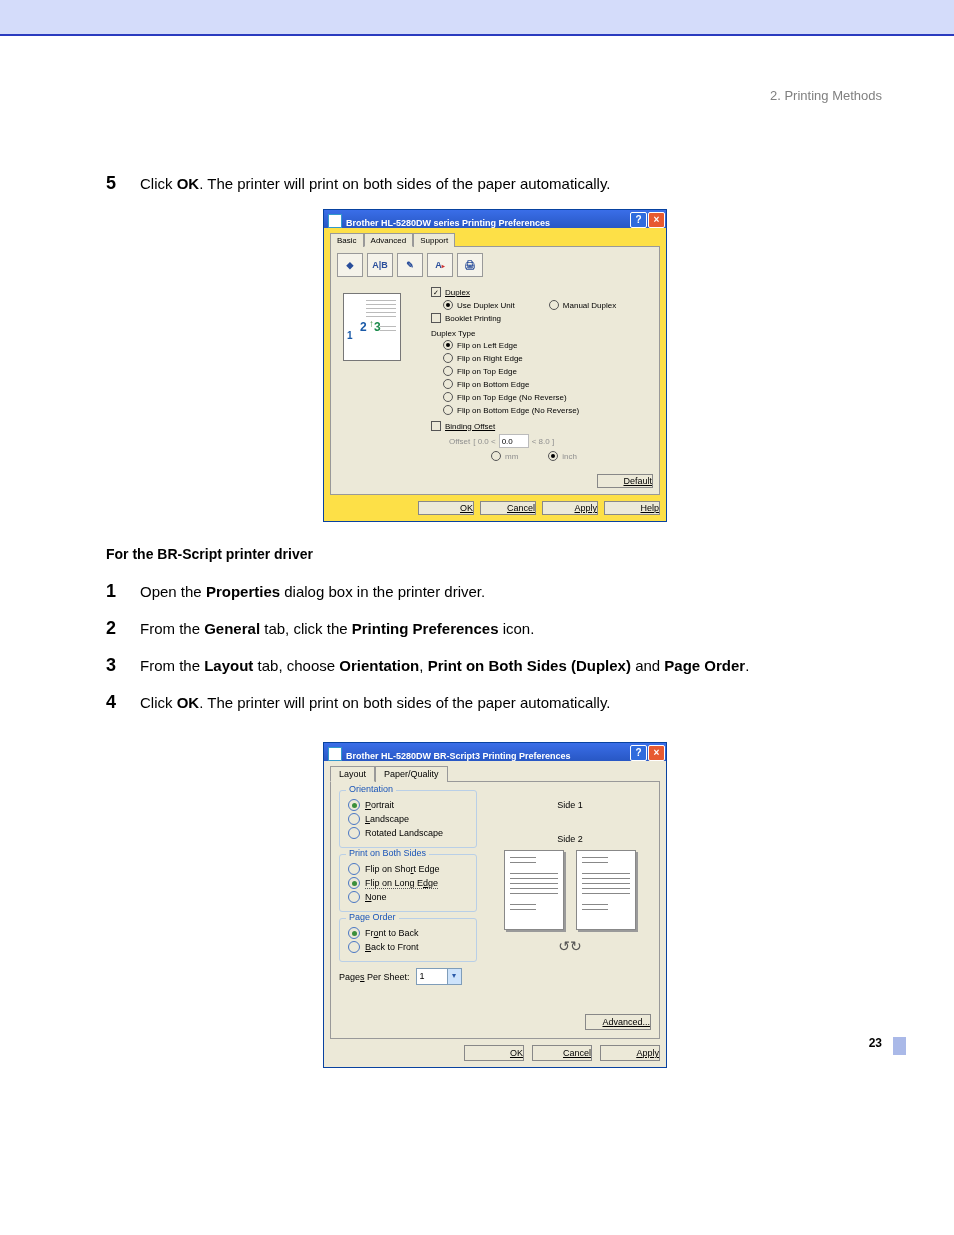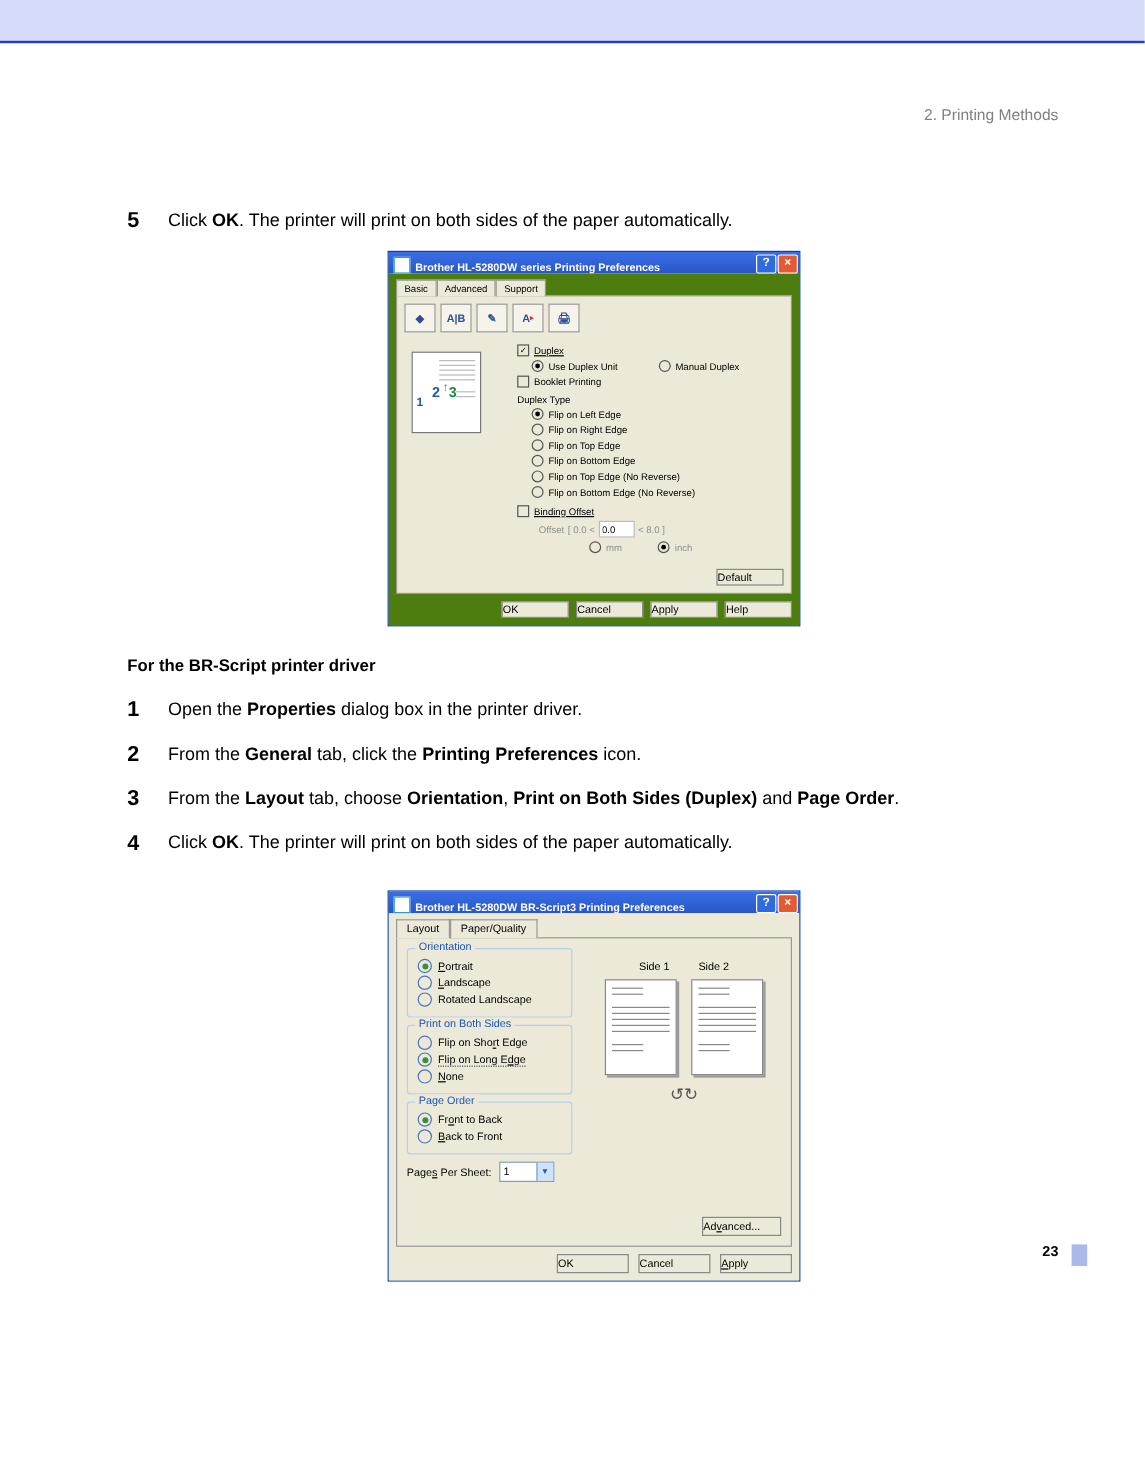--- a/index.html
+++ b/index.html
@@ -15,21 +15,21 @@
   .shot{display:inline-block;text-align:left;}
 
   
   .dlg1{width:342px;font-size:8px;font-family:Tahoma,Arial,sans-serif;border:1px solid #0842a0;}
   .tbar{background:linear-gradient(to bottom,#3a6ee8,#2857c4);height:18px;display:flex;align-items:flex-end;color:#fff;font-size:9px;font-weight:bold;}
   .tbar .ticon{width:12px;height:12px;background:#fff;margin:0 4px;border:1px solid #39c;}
   .tbar .ttxt{flex:1;}
   .tbar .tbtn{width:15px;height:14px;margin-right:1px;font-size:10px;font-weight:bold;text-align:center;line-height:13px;border:1px solid #fff;border-radius:2px;}
   .tbar .help{background:#2f6bdd;color:#fff;}
   .tbar .close{background:#e75a31;color:#fff;}
-  .dbody1{background:#4d7c0f;padding:4px 6px 6px 6px;}
+  .dbody1{background:#fde047;padding:4px 6px 6px 6px;}
   .tabs1{display:flex;font-size:8px;}
   .tabs1 .tab{padding:2px 6px 1px 6px;background:#ece9d8;border:1px solid #999;border-bottom:none;margin-right:0;position:relative;top:1px;}
   .tabs1 .tab.active{background:#ece9d8;border-bottom:1px solid #ece9d8;z-index:2;}
   .tabpanel1{border:1px solid #999;padding:6px;background:#ece9d8;}
   .iconrow{display:flex;gap:4px;}
   .iconrow .ib{width:24px;height:22px;border:1px solid #999;background:#f5f3ea;display:flex;align-items:center;justify-content:center;font-size:9px;font-weight:bold;color:#2a4e9b;}
   .mainrow1{display:flex;margin-top:10px;gap:18px;}
   .preview1{width:76px;padding-top:6px;}
   .pvbox{width:56px;height:66px;border:1px solid #777;background:#fff;position:relative;margin-left:6px;}
   .pvbox .ln{position:absolute;height:1px;background:#bbb;right:4px;}
@@ -38,21 +38,21 @@
   .chk{width:8px;height:8px;border:1px solid #555;margin-right:4px;flex-shrink:0;display:inline-flex;align-items:center;justify-content:center;font-size:7px;line-height:7px;}
   .chk.on::after{content:"✓";color:#000;}
   .rdo{width:8px;height:8px;border:1px solid #555;border-radius:50%;margin-right:4px;flex-shrink:0;display:inline-flex;align-items:center;justify-content:center;}
   .rdo.on::after{content:"";width:4px;height:4px;background:#000;border-radius:50%;}
   .indent{margin-left:12px;}
   .grp-lbl{margin:6px 0 2px 0;}
   .disabled{color:#8f8f8f;}
   .offset-row{display:flex;align-items:center;gap:3px;font-size:8px;color:#8f8f8f;margin-left:18px;}
   .offset-row input{width:24px;height:10px;font-size:8px;border:1px solid #bbb;background:#fff;}
   .unit-row{display:flex;gap:30px;margin-left:60px;margin-top:3px;}
-  .btn{font-size:9px;padding:1px 0;border:1px solid #888;background:#ece9d8;text-align:left;}
+  .btn{font-size:9px;padding:1px 0;border:1px solid #888;background:#ece9d8;text-align:right;text-decoration:underline;}
   .defrow{display:flex;justify-content:flex-end;margin-top:10px;}
   .defrow .btn{width:54px;}
   .btnrow{display:flex;justify-content:flex-end;gap:6px;margin-top:6px;}
   .btnrow .btn{width:54px;}
 
   
   .dlg2{width:342px;font-size:9px;font-family:Tahoma,Arial,sans-serif;border:1px solid #0842a0;}
   .dbody2{background:#ece9d8;padding:4px 6px 6px 6px;}
   .tabs2{display:flex;font-size:9px;}
   .tabs2 .tab{padding:2px 8px 2px 8px;background:#ece9d8;border:1px solid #999;border-bottom:none;position:relative;top:1px;}
@@ -64,21 +64,21 @@
   .grp .gtitle{position:absolute;top:-7px;left:6px;background:#ece9d8;padding:0 3px;color:#1a55b8;font-size:9px;}
   .grp .row{display:flex;align-items:center;margin:2px 0;font-size:9px;}
   .rdo2{width:10px;height:10px;border:1px solid #4a77c4;border-radius:50%;margin-right:5px;display:inline-flex;align-items:center;justify-content:center;flex-shrink:0;}
   .rdo2.on::after{content:"";width:5px;height:5px;background:#3b8f3b;border-radius:50%;}
   .u{text-decoration:underline;}
   .ppsrow{display:flex;align-items:center;gap:6px;font-size:9px;margin-top:4px;}
   .combo{display:flex;width:44px;height:15px;border:1px solid #7f9db9;background:#fff;}
   .combo .cval{flex:1;font-size:9px;padding-left:3px;line-height:14px;}
   .combo .carrow{width:13px;background:#cde3fb;border-left:1px solid #7f9db9;color:#2a5aa8;font-size:8px;text-align:center;line-height:14px;}
   .prevcol{flex:1;display:flex;flex-direction:column;align-items:center;padding-top:10px;}
-  .sides{display:flex;gap:24px;font-size:9px;margin-bottom:6px;}
+  .sides{display:flex;gap:24px;font-size:9px;margin-bottom:6px;flex-direction:column;}
   .sheet{width:60px;height:80px;background:#fff;border:1px solid #888;padding:6px 5px;box-shadow:2px 2px 0 #9a9a9a;box-sizing:border-box;}
   .sheet .sl{height:1px;background:#888;margin-bottom:4px;}
   .sheet .sl.short{width:55%;}
   .sheets{display:flex;gap:12px;}
   .fliparrow{margin-top:8px;font-size:14px;color:#555;}
   .advrow{display:flex;justify-content:flex-end;margin-top:auto;}
   .advrow .btn{width:64px;font-size:9px;padding:2px 0;}
   .btnrow2{display:flex;justify-content:flex-end;gap:8px;margin-top:6px;}
   .btnrow2 .btn{width:58px;font-size:9px;padding:2px 0;}
 

